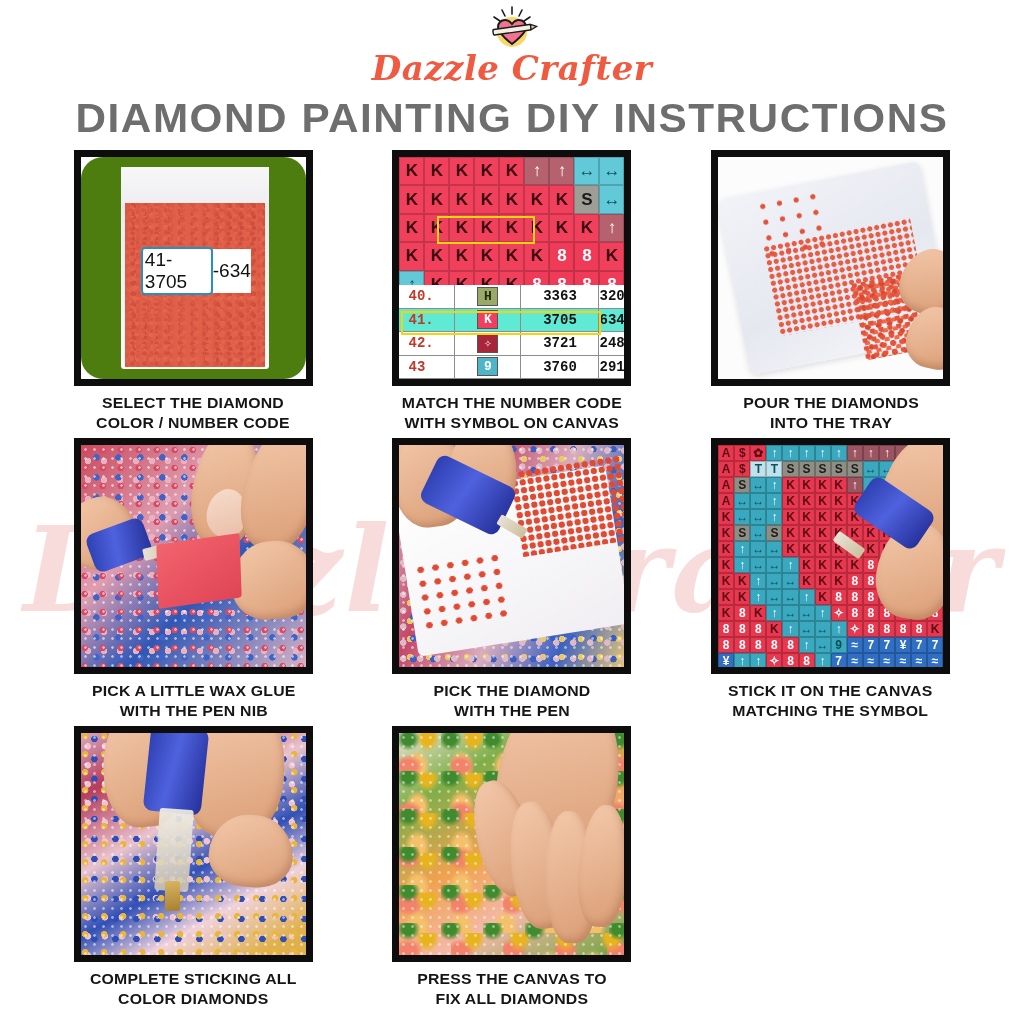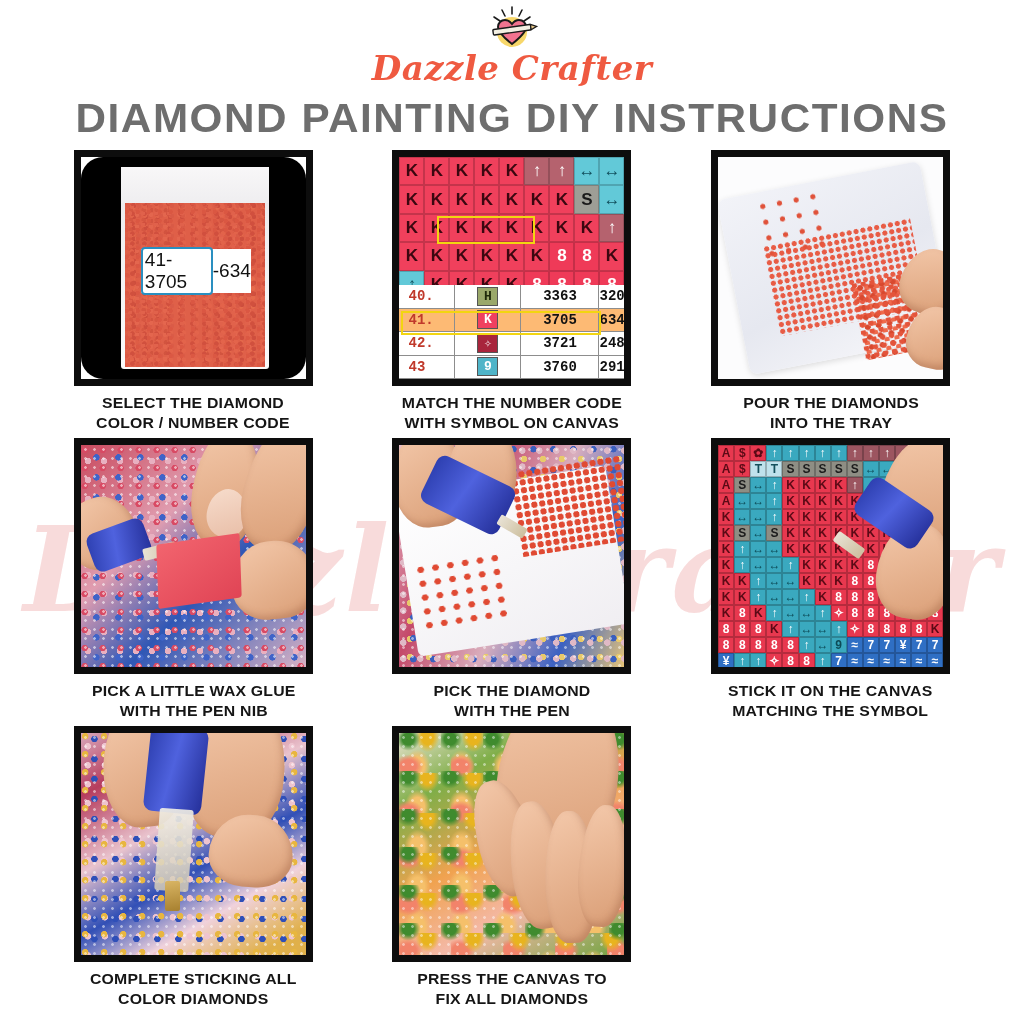--- a/index.html
+++ b/index.html
@@ -51,21 +51,21 @@
     overflow:hidden;position:relative;
   }
   .caption{
     margin-top:7px;text-align:center;
     font-family:"Liberation Sans", sans-serif;
     font-weight:bold;font-size:15.5px;color:#151515;
     line-height:1.32;letter-spacing:.2px;
     transform:scaleX(1.02);
   }
   
-  .bag{position:absolute;inset:0;background:#000000;border-radius:22px;}
+  .bag{position:absolute;inset:0;background:#4d7c0f;border-radius:22px;}
   .bag-body{
     position:absolute;left:40px;top:12px;width:148px;height:200px;
     background:linear-gradient(180deg,#f3f1f3 0%,#eceaec 16%,#fafafa 100%);
     border-radius:3px;
   }
   .bag-fill{
     position:absolute;left:44px;top:44px;width:140px;height:166px;
     background:
       radial-gradient(circle at 14% 20%,#d94c36 2px,transparent 2.6px),
       radial-gradient(circle at 38% 10%,#e0573f 2px,transparent 2.6px),
@@ -351,21 +351,21 @@
       <div class="hl-box" id="grid-hl" style="left:38px;top:59px;width:98px;height:28px;"></div>
       <div class="legend" id="legend-table">
           <div class="lrow">
             <div class="lcell lno">40.</div>
             <div class="lcell lsym">
               <span style="background: rgb(154, 168, 106); color: rgb(31, 42, 10);">H</span>
             </div>
             <div class="lcell lnum">3363</div>
             <div class="lcell lcnt">320</div>
           </div>
-          <div class="lrow" style="background: #fdba74;">
+          <div class="lrow" style="background: #5eead4;">
             <div class="lcell lno">41.</div>
             <div class="lcell lsym">
               <span style="background: rgb(239, 64, 96); color: rgb(255, 255, 255);">K</span>
             </div>
             <div class="lcell lnum">3705</div>
             <div class="lcell lcnt">634</div>
           </div>
           <div class="lrow">
             <div class="lcell lno">42.</div>
             <div class="lcell lsym">

